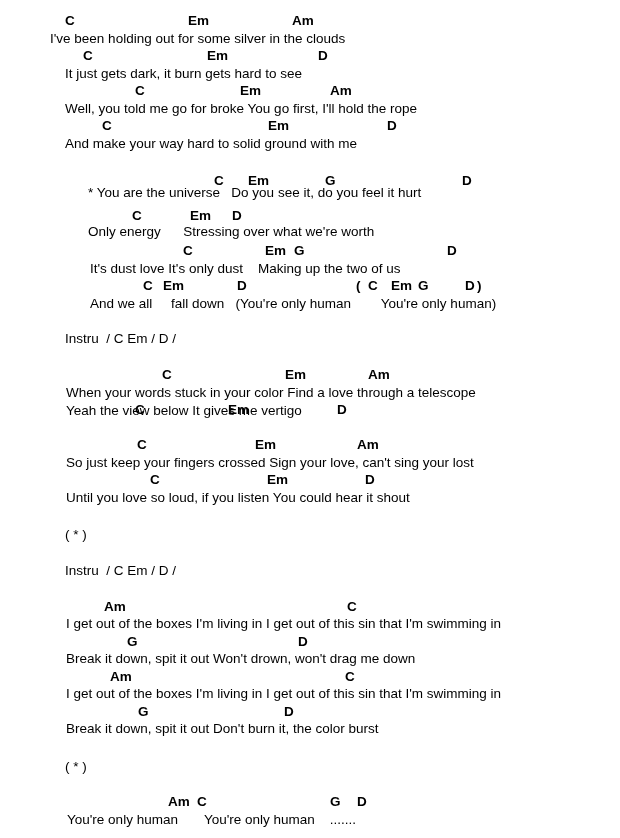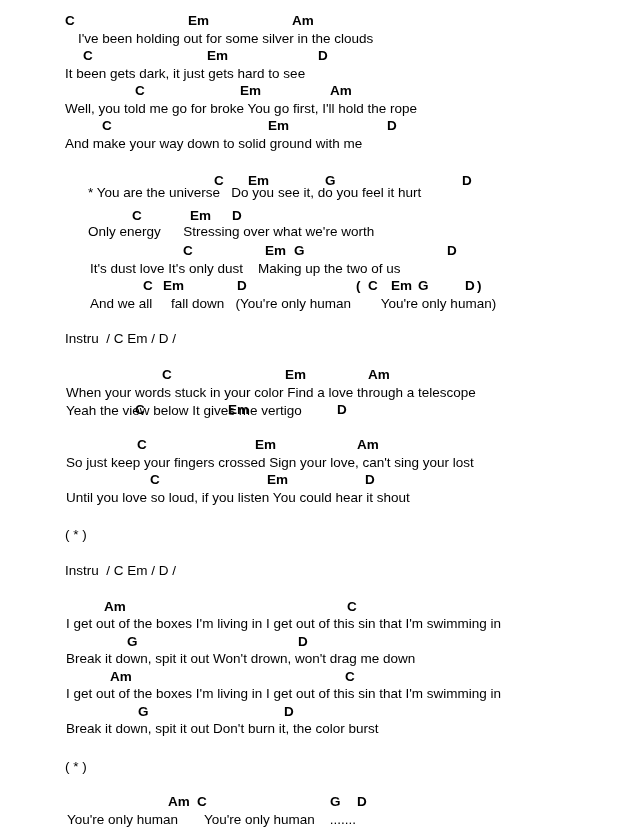--- a/index.html
+++ b/index.html
@@ -36,27 +36,27 @@
   .line.label {
     font-weight: 400;
   }
 </style>
 </head>
 <body>
 
 <div class="sheet">
     <section class="song-section">
       <div class="line chords" style="top: 14px;"><span class="chord" style="left: 65px;">C</span><span class="chord" style="left: 188px;">Em</span><span class="chord" style="left: 292px;">Am</span></div>
-      <div class="line lyric" style="top: 32px; left: 78px; text-align: right;">I've been holding out for some silver in the clouds</div>
+      <div class="line lyric" style="top: 32px; left: 50px; text-align: right;">I've been holding out for some silver in the clouds</div>
       <div class="line chords" style="top: 49px;"><span class="chord" style="left: 83px;">C</span><span class="chord" style="left: 207px;">Em</span><span class="chord" style="left: 318px;">D</span></div>
-      <div class="line lyric" style="top: 67px; left: 65px;">It been gets dark, it just gets hard to see</div>
+      <div class="line lyric" style="top: 67px; left: 65px;">It just gets dark, it burn gets hard to see</div>
       <div class="line chords" style="top: 84px;"><span class="chord" style="left: 135px;">C</span><span class="chord" style="left: 240px;">Em</span><span class="chord" style="left: 330px;">Am</span></div>
       <div class="line lyric" style="top: 102px; left: 65px;">Well, you told me go for broke You go first, I'll hold the rope</div>
       <div class="line chords" style="top: 119px;"><span class="chord" style="left: 102px;">C</span><span class="chord" style="left: 268px;">Em</span><span class="chord" style="left: 387px;">D</span></div>
-      <div class="line lyric" style="top: 137px; left: 65px;">And make your way down to solid ground with me</div>
+      <div class="line lyric" style="top: 137px; left: 65px;">And make your way hard to solid ground with me</div>
     </section>
     <section class="song-section">
       <div class="line chords" style="top: 174px;"><span class="chord" style="left: 214px;">C</span><span class="chord" style="left: 248px;">Em</span><span class="chord" style="left: 325px;">G</span><span class="chord" style="left: 462px;">D</span></div>
       <div class="line lyric" style="top: 186px; left: 88px;">* You are the universe   Do you see it, do you feel it hurt</div>
       <div class="line chords" style="top: 209px;"><span class="chord" style="left: 132px;">C</span><span class="chord" style="left: 190px;">Em</span><span class="chord" style="left: 232px;">D</span></div>
       <div class="line lyric" style="top: 225px; left: 88px;">Only energy      Stressing over what we're worth</div>
       <div class="line chords" style="top: 244px;"><span class="chord" style="left: 183px;">C</span><span class="chord" style="left: 265px;">Em</span><span class="chord" style="left: 294px;">G</span><span class="chord" style="left: 447px;">D</span></div>
       <div class="line lyric" style="top: 262px; left: 90px;">It's dust love It's only dust    Making up the two of us</div>
       <div class="line chords" style="top: 279px;"><span class="chord" style="left: 143px;">C</span><span class="chord" style="left: 163px;">Em</span><span class="chord" style="left: 237px;">D</span><span class="chord" style="left: 356px;">(</span><span class="chord" style="left: 368px;">C</span><span class="chord" style="left: 391px;">Em</span><span class="chord" style="left: 418px;">G</span><span class="chord" style="left: 465px;">D</span><span class="chord" style="left: 477px;">)</span></div>
       <div class="line lyric" style="top: 297px; left: 90px;">And we all     fall down   (You're only human        You're only human)</div>

